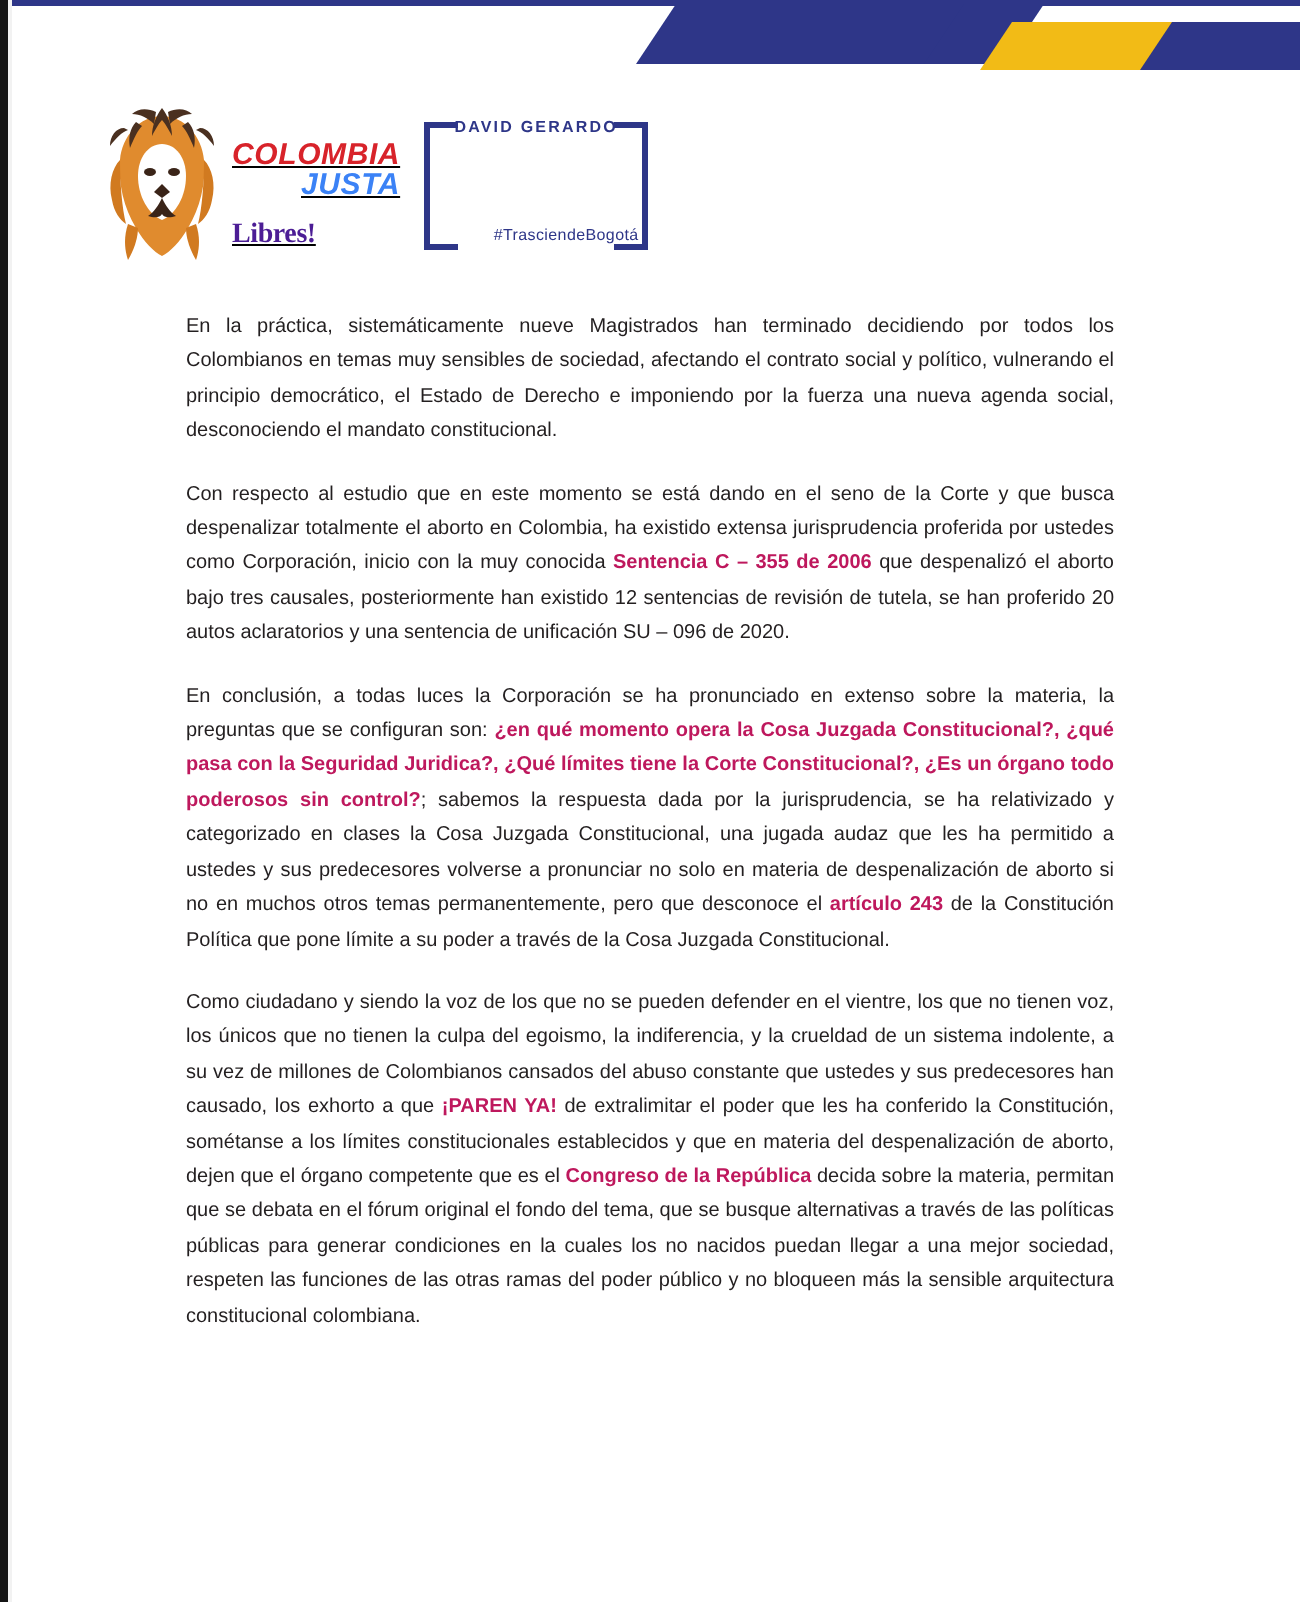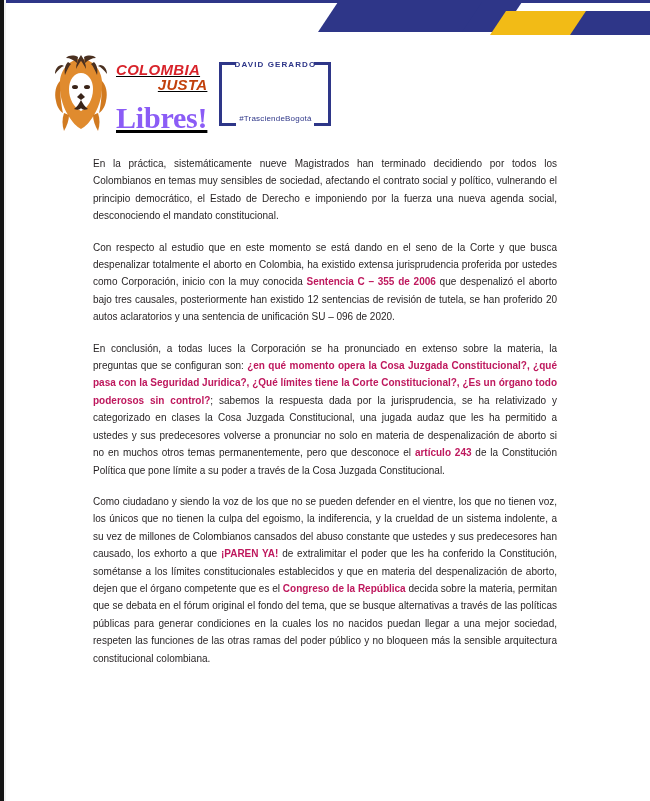--- a/index.html
+++ b/index.html
@@ -131,29 +131,29 @@
     font-style: italic;
     font-size: 15px;
     color: #d8232a;
     letter-spacing: 0.3px;
   }
   .cjl-justa {
     font-family: "Liberation Sans", sans-serif;
     font-weight: bold;
     font-style: italic;
     font-size: 15px;
-    color: #c2410c;
+    color: #3b82f6;
     letter-spacing: 0.3px;
     text-align: right;
   }
   .cjl-libres {
     font-family: "Liberation Serif", serif;
     font-weight: bold;
-    font-size: 30px;
-    color: #8b5cf6;
+    font-size: 14px;
+    color: #4c1d95;
     margin-top: 11px;
     letter-spacing: -0.2px;
   }
   .cote-logo {
     position: relative;
     width: 112px;
     height: 78px;
   }
   .cote-bracket-l,
   .cote-bracket-r {
@@ -196,20 +196,21 @@
   }
   .cote-tag {
     position: absolute;
     top: 60px;
     left: 0;
     width: 112px;
     text-align: center;
     font-size: 8px;
     color: #2e3688;
     letter-spacing: 0.2px;
+    padding-left: 15px;
   }
   
   .body-text {
     position: absolute;
     left: 93px;
     top: 155px;
     width: 464px;
     z-index: 5;
   }
   .body-text p {

